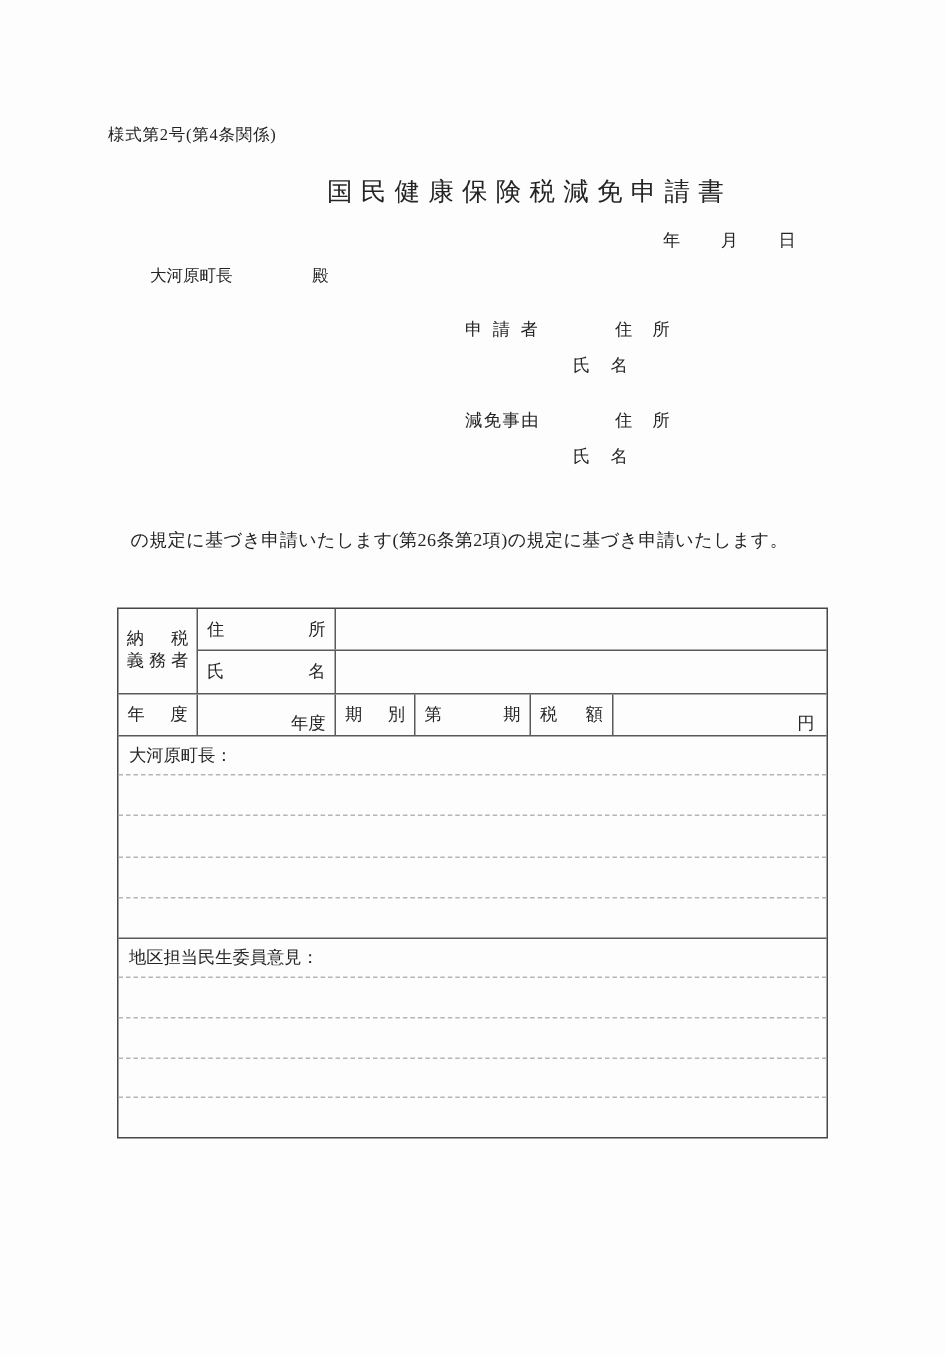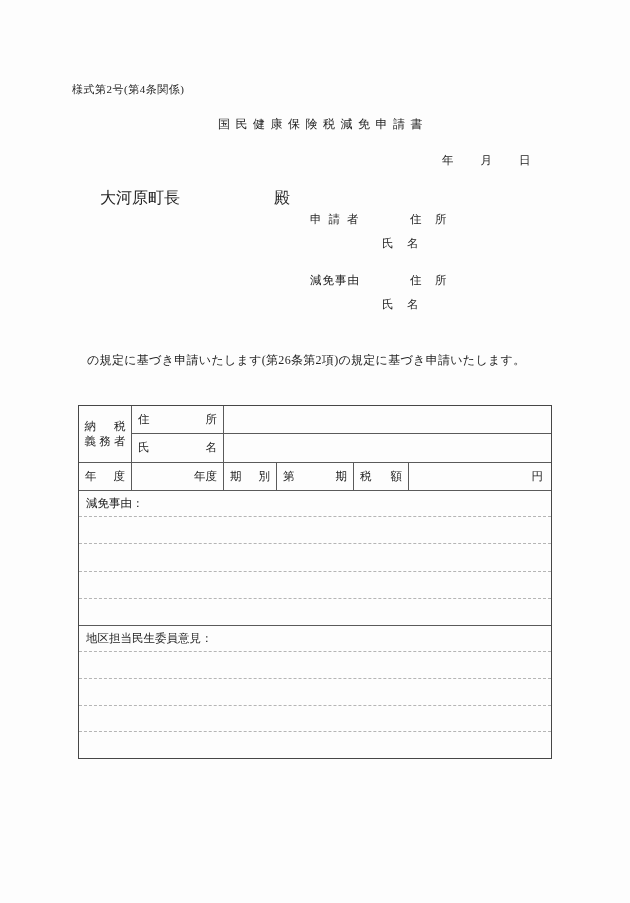--- a/index.html
+++ b/index.html
@@ -8,23 +8,23 @@
     background:#fdfdfd;
     font-family:"Liberation Serif","DejaVu Serif",serif;
     color:#242424;
     position:relative;
     overflow:hidden;
   }
   .abs{position:absolute;}
 
   
   .form-number{left:72px;top:82px;font-size:11px;letter-spacing:0.5px;}
-  .doc-title{left:218px;top:116px;font-size:12px;letter-spacing:5.5px;white-space:nowrap;}
+  .doc-title{left:218px;top:116px;font-size:17px;letter-spacing:5.5px;white-space:nowrap;}
   .date-line{left:442px;top:153px;font-size:11.5px;display:flex;gap:27px;}
-  .addressee{left:100px;top:188px;font-size:16px;display:flex;gap:41px;}
+  .addressee{left:100px;top:176px;font-size:11px;display:flex;}
   .addressee .honorific{margin-left:53px;}
 
   .party-block{width:140px;height:48px;font-size:11.5px;}
   .party-label{position:absolute;left:0;top:0;white-space:nowrap;}
   .party-label.spaced{letter-spacing:7px;}
   .party-label.tight{letter-spacing:1px;}
   .party-field-1{position:absolute;left:72px;top:0;white-space:nowrap;letter-spacing:1px;margin-left:28px;}
   .party-field-2{position:absolute;left:72px;top:24px;white-space:nowrap;letter-spacing:1px;}
   .applicant-block{left:310px;top:212px;text-align:right;}
   .commissioner-block{left:310px;top:273px;}
@@ -38,21 +38,21 @@
     box-sizing:border-box;
     display:flex;flex-direction:column;
     font-size:11.5px;
   }
   .tr{display:flex;box-sizing:border-box;}
   .solid-b{border-bottom:1px solid #5a5a5a;}
   .dashed-b{border-bottom:1px dashed #b5b5b5;}
   .solid-r{border-right:1px solid #5a5a5a;}
   .cell{box-sizing:border-box;display:flex;align-items:center;padding:0 6px;}
   .justify{justify-content:space-between;}
-  .right{justify-content:flex-end;}
+  .right{justify-content:flex-end;align-items:flex-end;}
 
   .rows12{height:57px;}
   .taxpayer-cell{width:53px;flex-direction:column;justify-content:center;align-items:center;padding:0;}
   .taxpayer-line{width:41px;display:flex;justify-content:space-between;line-height:15px;}
   .rows12-right{flex:1;display:flex;flex-direction:column;}
   .r1{height:28px;}
   .r2{height:29px;border-bottom:none;}
   .label-cell-92{width:92px;}
   .value-rest{flex:1;}
 
@@ -153,21 +153,21 @@
       <span>税</span>
       <span>額</span>
     </div>
     <div class="cell wrest right" style="padding-right:8px;">
       <span>円</span>
     </div>
   </div>
 
   <div class="section section-d">
     <div class="section-label-row dashed-b">
-      <span>減免事由：</span>
+      <span>大河原町長：</span>
     </div>
     <div class="blank-row dashed-b"></div>
     <div class="blank-row dashed-b"></div>
     <div class="blank-row dashed-b"></div>
     <div class="blank-row"></div>
   </div>
 
   <div class="section section-e">
     <div class="section-label-row dashed-b">
       <span>地区担当民生委員意見：</span>

